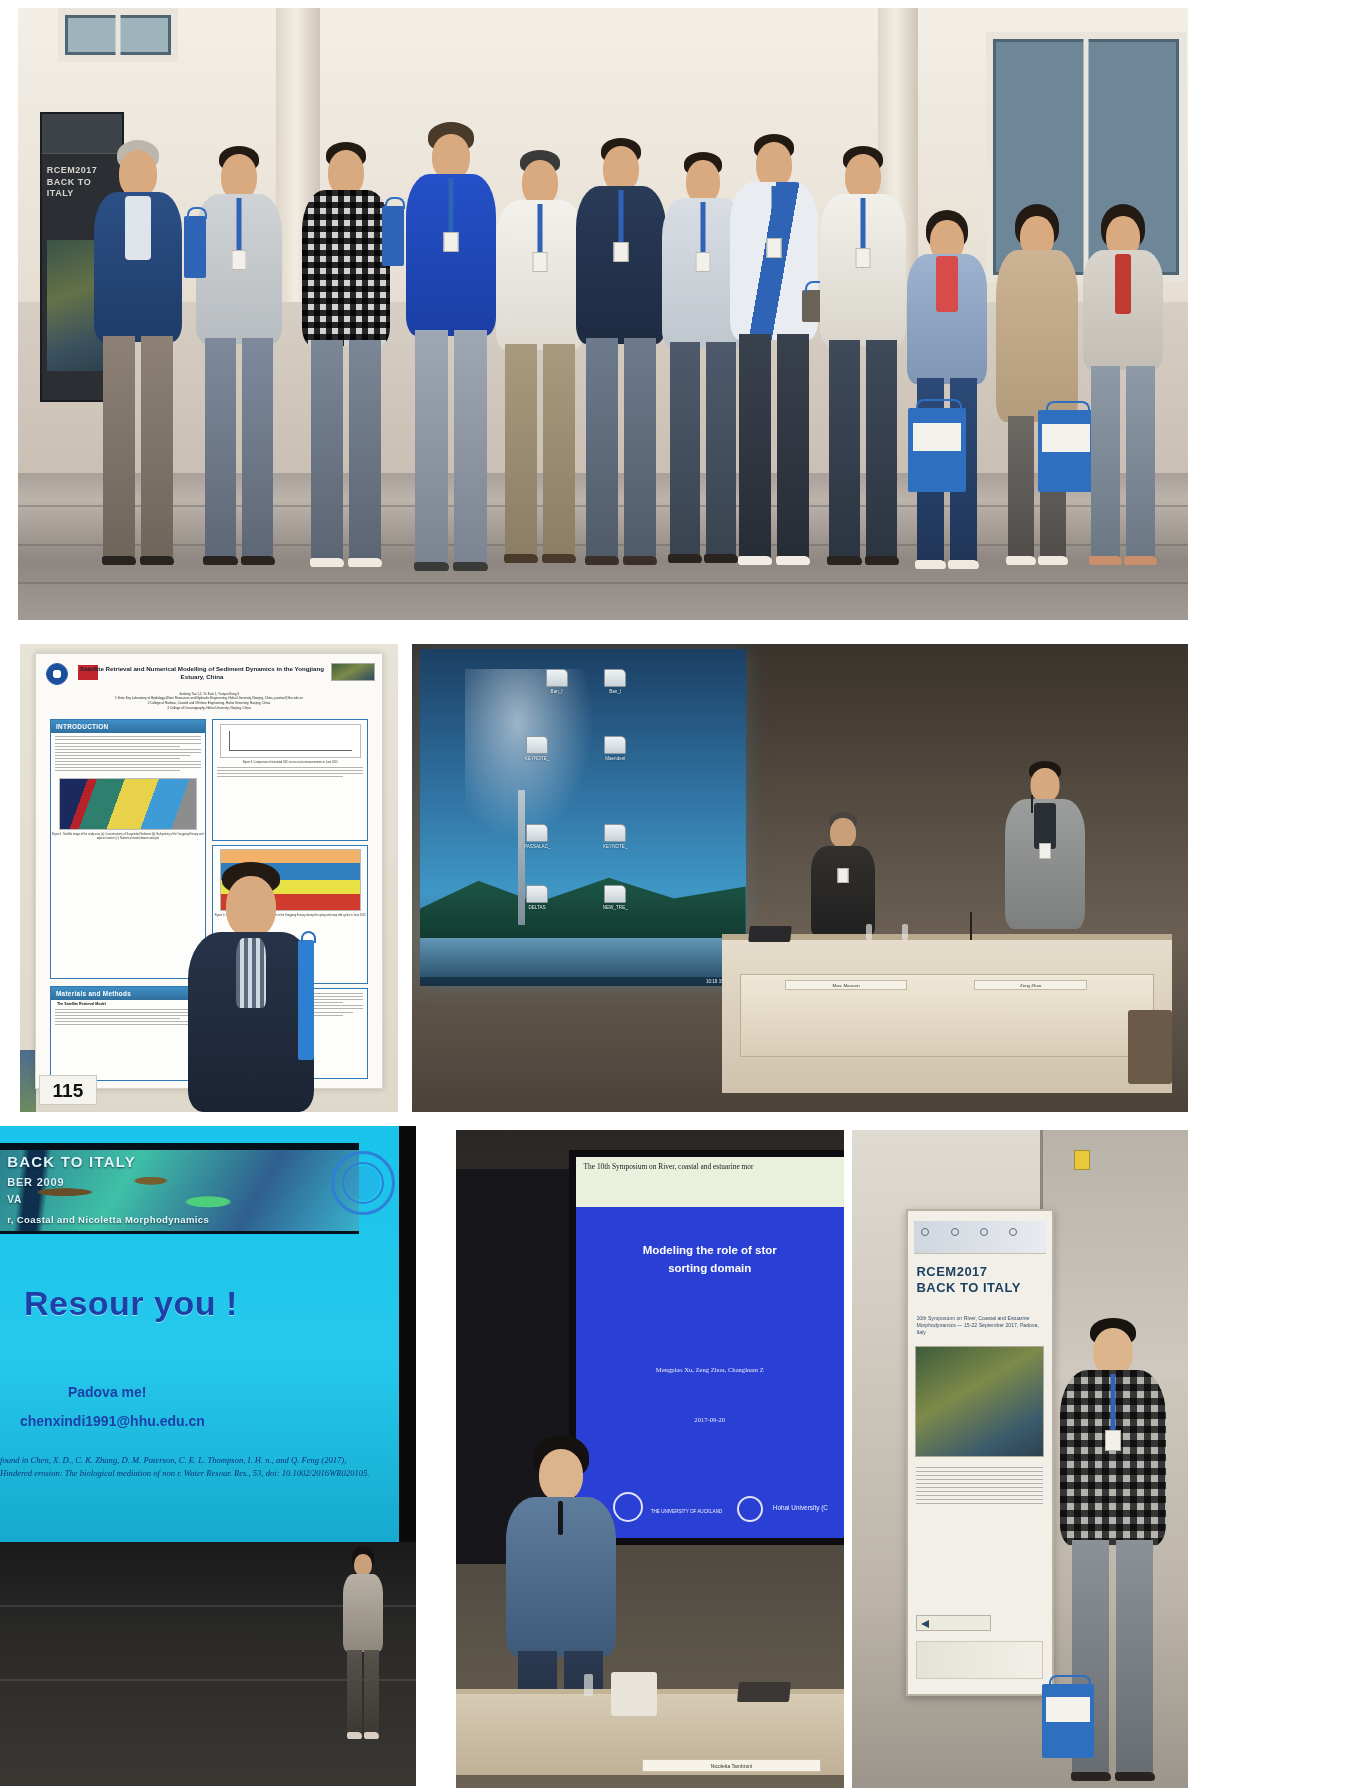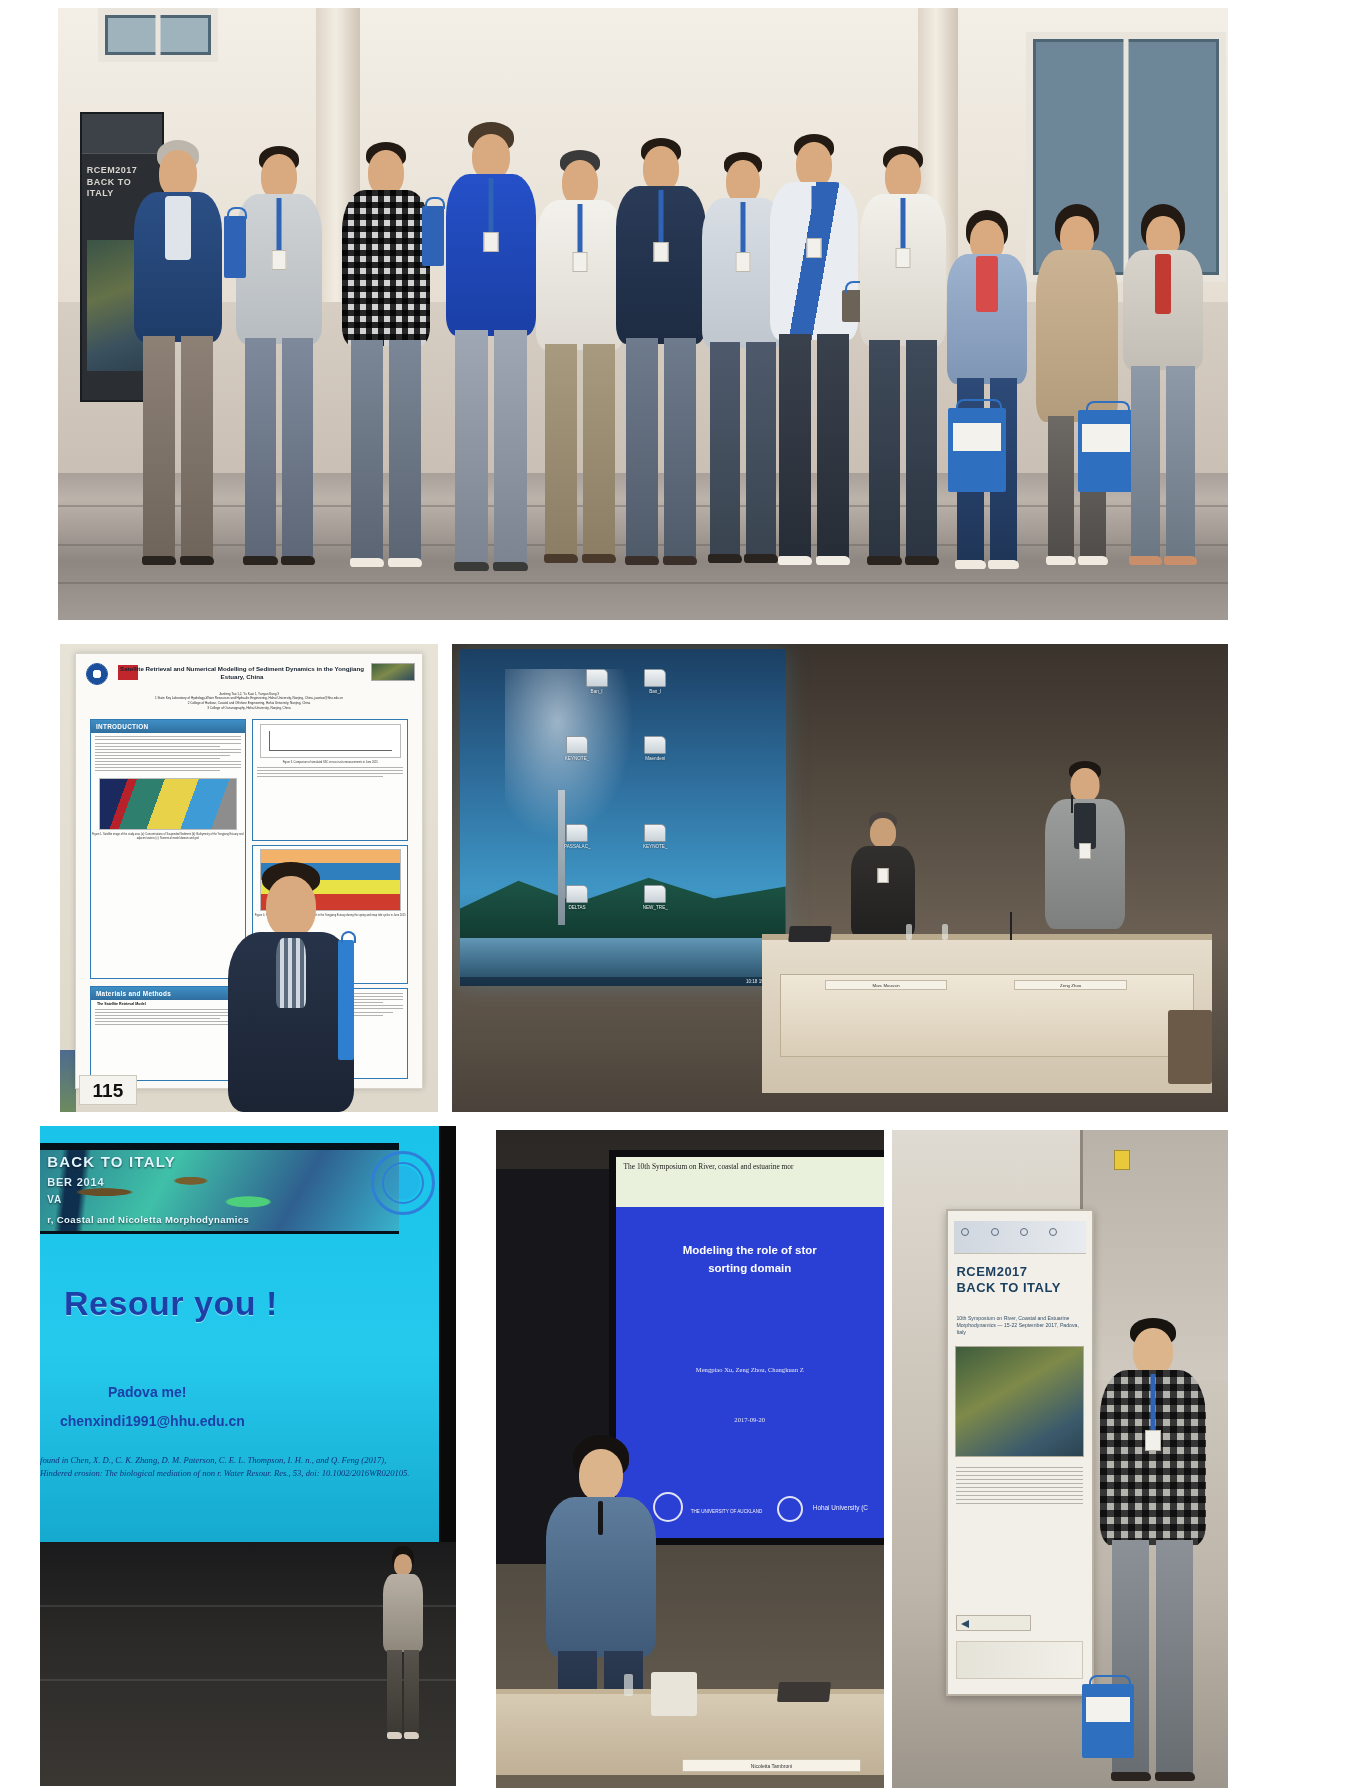--- a/index.html
+++ b/index.html
@@ -2,21 +2,21 @@
 <html><head>
 <meta charset="utf-8">
 <style>
   * { box-sizing: border-box; }
   html, body { margin:0; padding:0; background:#ffffff; }
   body { width:1367px; height:1788px; font-family:"Liberation Sans", sans-serif; overflow:hidden; }
 
   .collage { position:relative; width:1367px; height:1788px; background:#fff; }
 
   
-  .photo { position:absolute; overflow:hidden; background:#ccc;margin-left:40px; }
+  .photo { position:absolute; overflow:hidden; background:#ccc; }
 
   
   #p-group { left:18px; top:8px; width:1170px; height:612px; }
   .hall-bg { position:absolute; inset:0;
      background:
        linear-gradient(180deg,#efe9e0 0%,#e7ded2 46%,#d8cfc4 47%,#bdb2a6 100%); }
   .hall-wall { position:absolute; left:0; top:0; width:100%; height:48%;
      background:linear-gradient(180deg,#f3efe7,#e6ded2); }
   .hall-col { position:absolute; top:0; height:48%; background:linear-gradient(90deg,#ded5c8,#f2ece2 45%,#cfc5b6); }
   .hall-floor { position:absolute; left:0; bottom:0; width:100%; height:24%;
@@ -597,21 +597,21 @@
   <div class="photo" id="p-thanks">
     <div class="ty-dark">
       <div class="ty-floorline" style="top:26%"></div>
       <div class="ty-floorline" style="top:56%"></div>
     </div>
 
     <div class="ty-slide">
       <div class="ty-band">
         <div class="riv"></div>
         <div class="ty-b1">BACK TO ITALY</div>
-        <div class="ty-b2">BER 2014</div>
+        <div class="ty-b2">BER 2009</div>
         <div class="ty-b3">VA</div>
         <div class="ty-b4">r, Coastal and Nicoletta Morphodynamics</div>
       </div>
       <div class="ty-seal"></div>
       <div class="ty-thanks">Resour you !</div>
       <div class="ty-email-h">Padova me!</div>
       <div class="ty-email">chenxindi1991@hhu.edu.cn</div>
       <div class="ty-ref">found in Chen, X. D., C. K. Zhang, D. M. Paterson, C. E. L. Thompson, I. H. n., and Q. Feng (2017), Hindered erosion: The biological mediation of non r. Water Resour. Res., 53, doi: 10.1002/2016WR020105.</div>
     </div>
 

